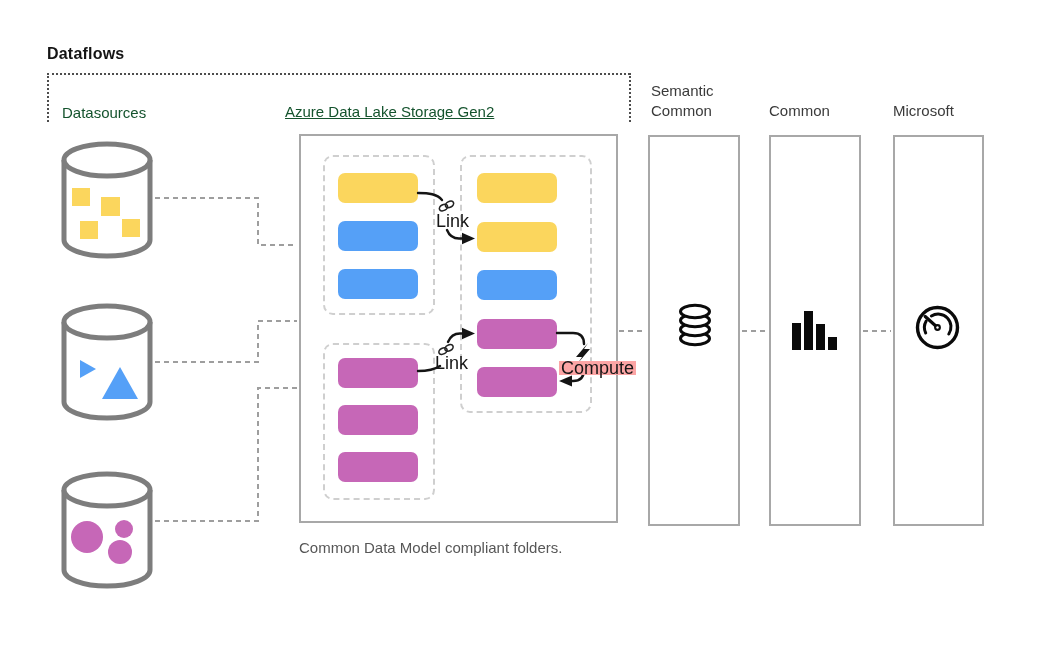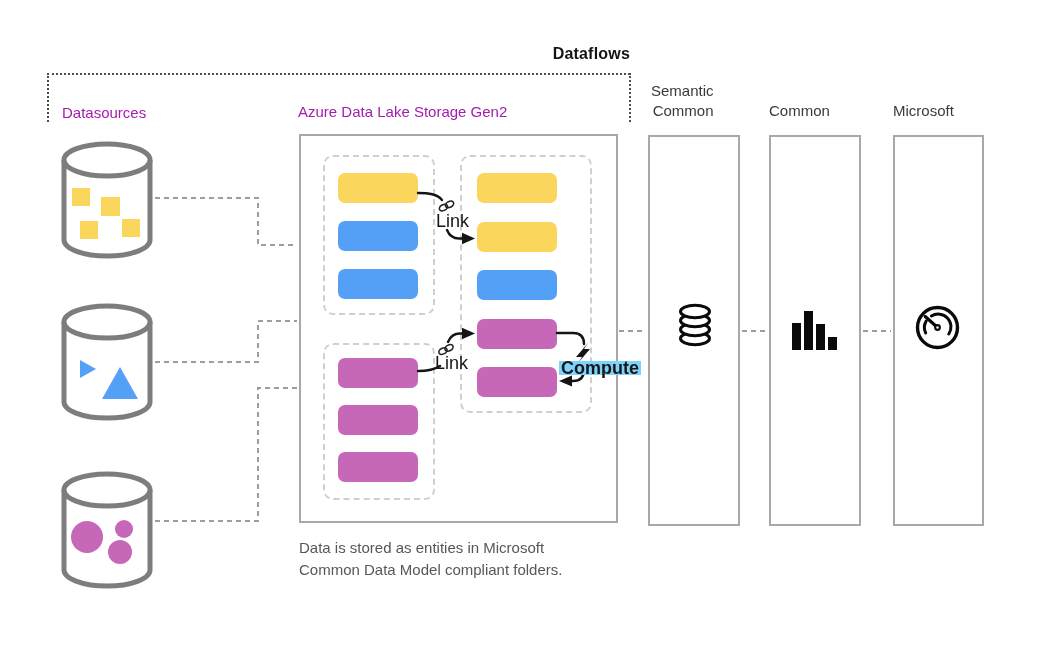--- a/index.html
+++ b/index.html
@@ -3,69 +3,69 @@
 <meta charset="utf-8">
 <style>
   html,body{margin:0;padding:0;background:#fff;}
   .canvas{
     position:relative;width:1055px;height:651px;background:#ffffff;overflow:hidden;
     font-family:"Liberation Sans","DejaVu Sans",sans-serif;
   }
   .abs{position:absolute;}
   
   .title{
-    left:47px;top:45px;width:583px;text-align:right;
+    left:47px;top:45px;width:583px;text-align:left;
     font-size:16px;font-weight:bold;color:#141414;letter-spacing:.2px;
   }
   .bracket-top{left:47px;top:73px;width:583px;height:0;border-top:2px dotted #4d4d4d;}
   .bracket-left{left:47px;top:73px;width:0;height:49px;border-left:2px dotted #4d4d4d;}
   .bracket-right{left:629px;top:73px;width:0;height:49px;border-left:2px dotted #4d4d4d;}
   
   .col-label{font-size:15px;line-height:20px;white-space:nowrap;}
-  .muted{color:#a21caf;}
-  .dark{color:#3a3a3a;text-align:right;}
+  .muted{color:#14532d;}
+  .dark{color:#3a3a3a;}
   
   .bigbox{border:2px solid #a8a8a8;background:#fff;box-sizing:border-box;}
   .adls-box{left:299px;top:134px;width:319px;height:389px;}
   .sm-box{left:648px;top:135px;width:92px;height:391px;}
   .rep-box{left:769px;top:135px;width:92px;height:391px;}
   .dash-box{left:893px;top:135px;width:91px;height:391px;}
   
   .subbox{border:2px dashed #cfcfcf;border-radius:10px;box-sizing:border-box;background:transparent;}
   .sub-left-top{left:323px;top:155px;width:112px;height:160px;}
   .sub-left-bottom{left:323px;top:343px;width:112px;height:157px;}
   .sub-right{left:460px;top:155px;width:132px;height:258px;}
   
   .entity-group{display:flex;flex-direction:column;width:80px;}
   .eg-left-top{left:338px;top:173px;gap:18px;}
   .eg-left-bottom{left:338px;top:358px;gap:17px;}
   .eg-right{left:477px;top:173px;gap:18.5px;}
   .entity{width:80px;height:30px;border-radius:7px;flex:0 0 auto;}
   
   .anno{font-size:18px;color:#161616;line-height:14px;white-space:nowrap;}
-  .anno.bg{background:#7dd3fc;padding:0 2px;font-weight:bold;}
+  .anno.bg{background:#fca5a5;padding:0 2px;}
   
   .caption{left:299px;top:537px;font-size:15px;line-height:22px;color:#575757;}
   
   .icon-wrap{line-height:0;}
   svg{display:block;}
   .overlay{left:0;top:0;pointer-events:none;}
 </style>
 </head>
 <body>
 
 <div class="canvas">
 
   <div class="abs title">Dataflows</div>
   <div class="abs bracket-top"></div>
   <div class="abs bracket-left"></div>
   <div class="abs bracket-right"></div>
 
   <div class="abs col-label muted" style="left:62px;top:103px;">Datasources</div>
-  <div class="abs col-label muted" style="left:298px;top:102px;">Azure Data Lake Storage Gen2</div>
+  <div class="abs col-label muted" style="left:285px;top:102px;text-decoration:underline;">Azure Data Lake Storage Gen2</div>
   <div class="abs col-label dark" style="left:651px;top:81px;">
     <div>Semantic</div>
     <div>Common</div>
   </div>
   <div class="abs col-label dark" style="left:769px;top:101px;">Common</div>
   <div class="abs col-label dark" style="left:893px;top:101px;">Microsoft</div>
 
   <div class="abs icon-wrap" style="left:60px;top:141px;">
     <svg width="94" height="118" viewBox="0 0 94 118">
       <path d="M4 19 V99 A43 16 0 0 0 90 99 V19" fill="#ffffff" stroke="#7d7d7d" stroke-width="5"></path>
@@ -185,17 +185,16 @@
       </g>
     </g>
     <path d="M588 343 L576 357 L582 357 L578 363 L590 349 L584 349 Z" fill="#141414"></path>
   </svg>
 
   <div class="abs anno" style="left:436px;top:214px;">Link</div>
   <div class="abs anno" style="left:435px;top:356px;">Link</div>
   <div class="abs anno bg" style="left:559px;top:361px;">Compute</div>
 
   <div class="abs caption">
-    <div>Data is stored as entities in Microsoft</div>
     <div>Common Data Model compliant folders.</div>
   </div>
 
 </div>
 
 </body></html>

